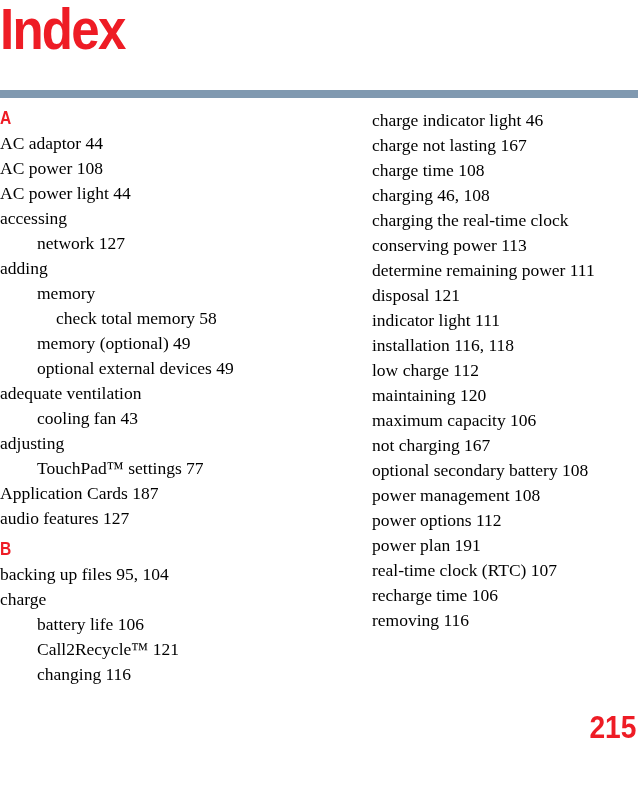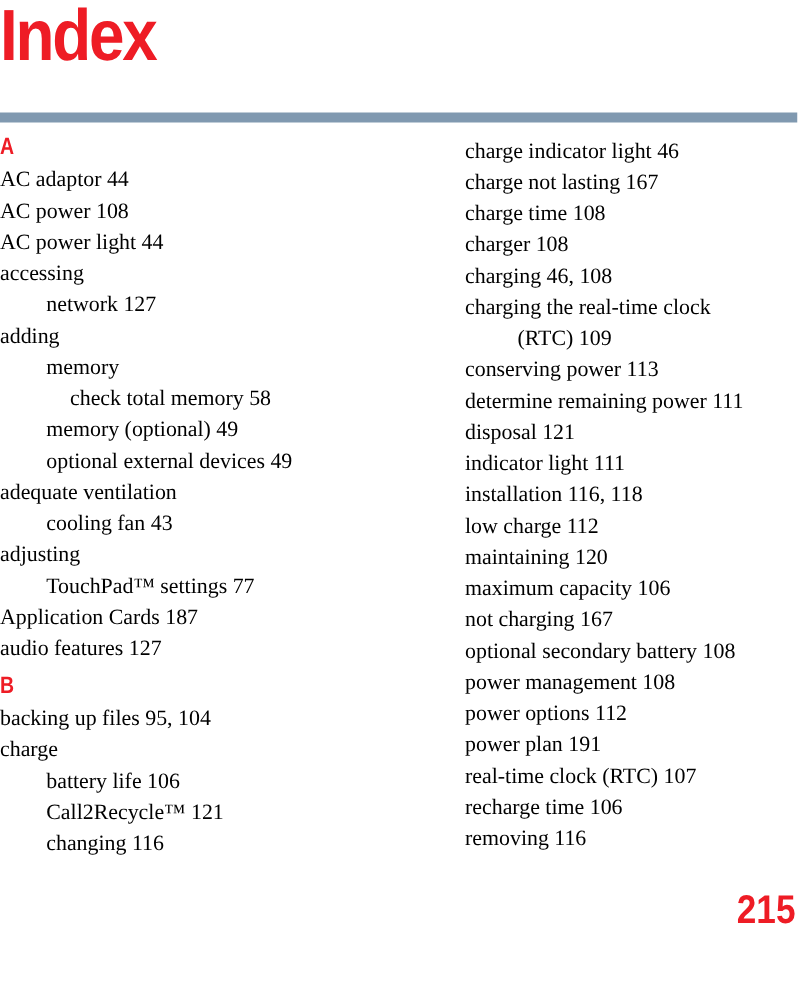--- a/index.html
+++ b/index.html
@@ -142,24 +142,22 @@
         <div class="entry lvl0">backing up files 95, 104</div>
         <div class="entry lvl0">charge</div>
         <div class="entry lvl1">battery life 106</div>
         <div class="entry lvl1">Call2Recycle™ 121</div>
         <div class="entry lvl1">changing 116</div>
       </div>
     <div class="column column-right" id="col-right">
         <div class="entry lvl0">charge indicator light 46</div>
         <div class="entry lvl0">charge not lasting 167</div>
         <div class="entry lvl0">charge time 108</div>
-        <div class="entry lvl0">charger 108</div>
         <div class="entry lvl0">charging 46, 108</div>
         <div class="entry lvl0">charging the real-time clock</div>
-        <div class="entry cont">(RTC) 109</div>
         <div class="entry lvl0">conserving power 113</div>
         <div class="entry lvl0">determine remaining power 111</div>
         <div class="entry lvl0">disposal 121</div>
         <div class="entry lvl0">indicator light 111</div>
         <div class="entry lvl0">installation 116, 118</div>
         <div class="entry lvl0">low charge 112</div>
         <div class="entry lvl0">maintaining 120</div>
         <div class="entry lvl0">maximum capacity 106</div>
         <div class="entry lvl0">not charging 167</div>
         <div class="entry lvl0">optional secondary battery 108</div>

